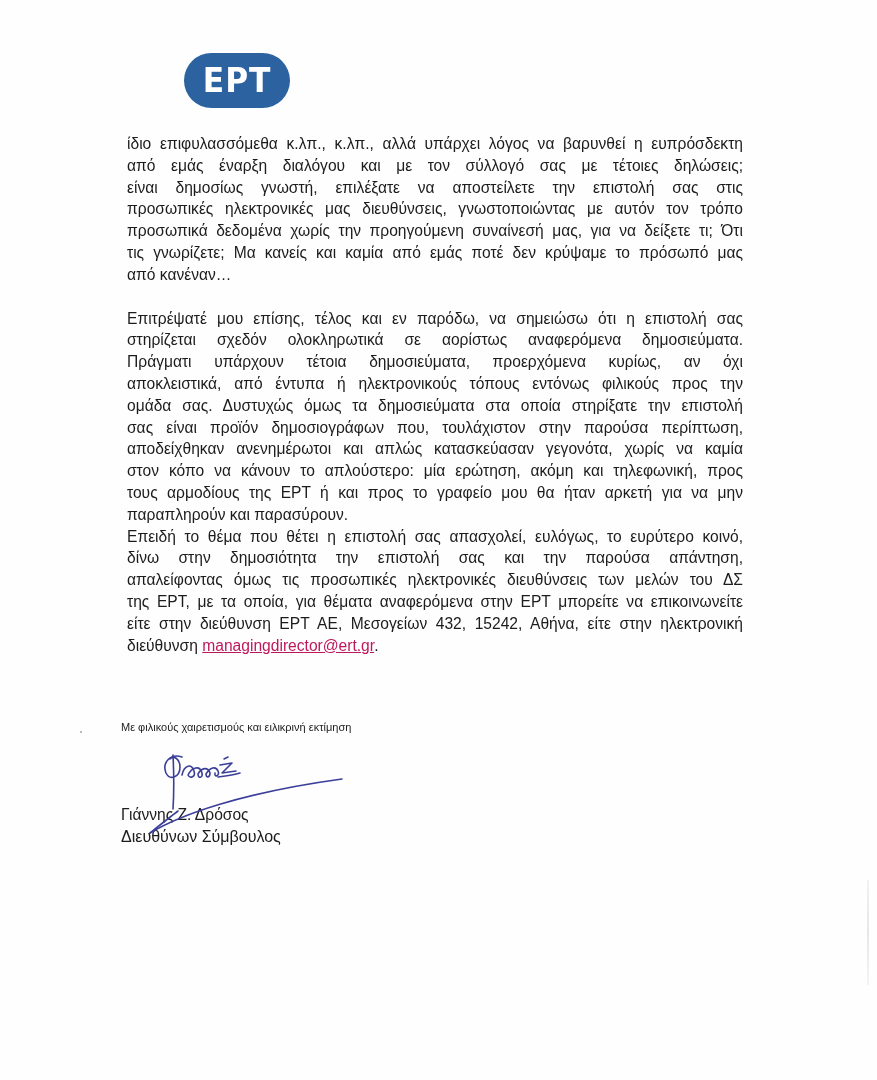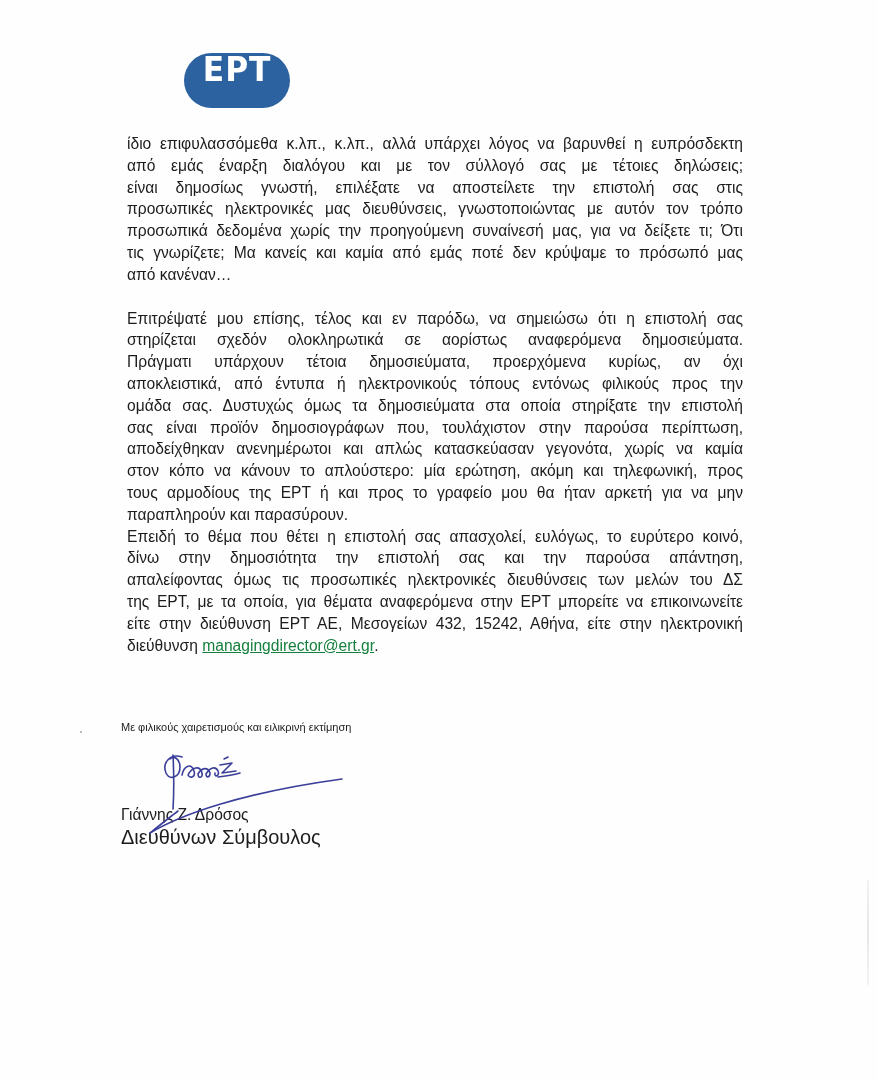--- a/index.html
+++ b/index.html
@@ -24,20 +24,21 @@
   }
   .logo {
     position: absolute;
     left: 184px;
     top: 53px;
     width: 106px;
     height: 55px;
     border-radius: 28px;
     background: #2d62a0;
     display: flex;
+    align-items: center;
     justify-content: center;
   }
   .logo span {
     color: #ffffff;
     font-family: "DejaVu Sans", sans-serif;
     font-weight: bold;
     font-size: 33px;
     letter-spacing: 1px;
     line-height: 1;
     transform: scaleX(0.95);
@@ -57,21 +58,21 @@
     text-align-last: justify;
     overflow: visible;
   }
   .line.last {
     text-align-last: left;
   }
   .gap {
     height: 22px;
   }
   .email-link {
-    color: #15803d;
+    color: #be185d;
     text-decoration: underline;
   }
   .closing {
     position: absolute;
     left: 121px;
     top: 717px;
     font-size: 11px;
     line-height: 20px;
     white-space: nowrap;
   }
@@ -80,21 +81,21 @@
     left: 121px;
     top: 805px;
     font-size: 15.6px;
     line-height: 20px;
     white-space: nowrap;
   }
   .signer-title {
     position: absolute;
     left: 121px;
     top: 827px;
-    font-size: 20px;
+    font-size: 16px;
     line-height: 20px;
     white-space: nowrap;
   }
   .signature {
     position: absolute;
     left: 110px;
     top: 745px;
     width: 250px;
     height: 90px;
   }

